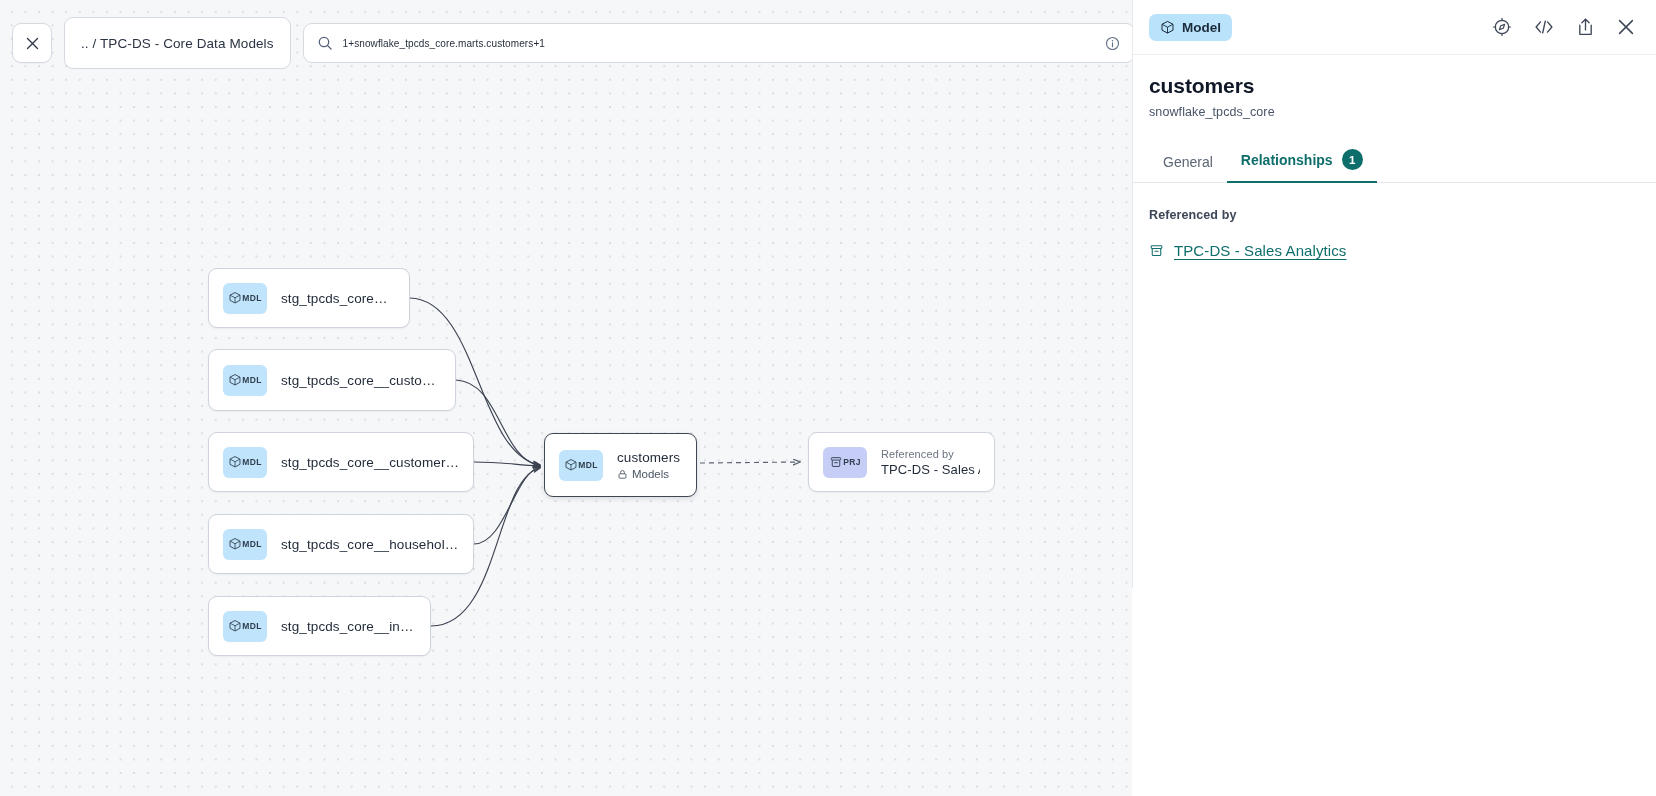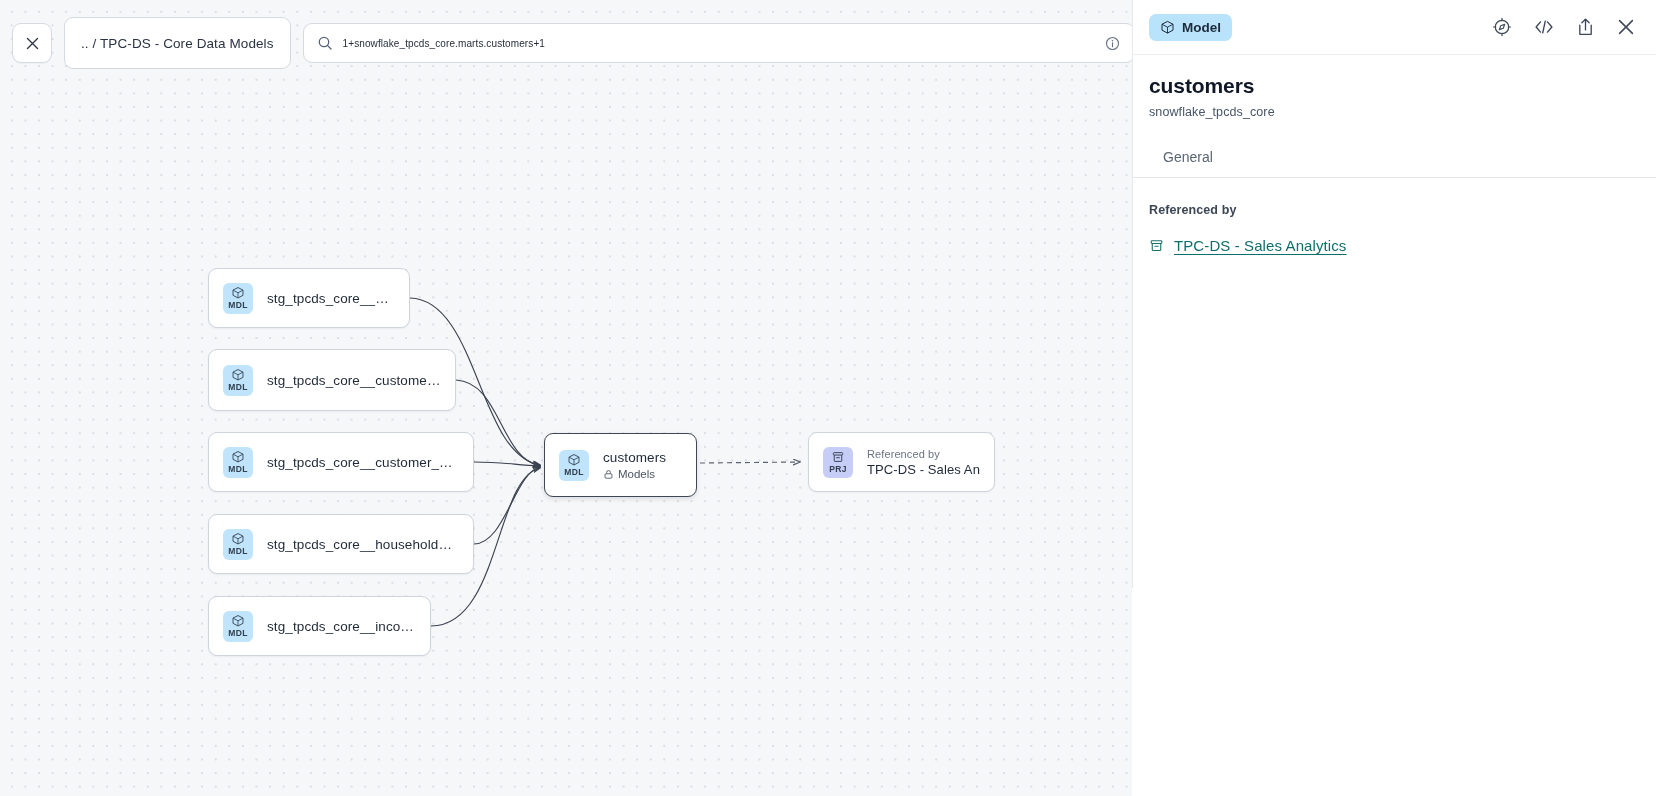--- a/index.html
+++ b/index.html
@@ -113,25 +113,24 @@
     box-shadow: 0 1px 2px rgba(16,24,40,.05);
     cursor: pointer;
     z-index: 5;
   }
   .node.selected {
     border: 1.6px solid #3f4654;
     box-shadow: 0 2px 5px rgba(16,24,40,.12);
   }
 
   .node-badge {
-    width: 30px;
+    width: 44px;
     height: 31px;
     border-radius: 6px;
     display: flex;
-    flex-direction: column;
     align-items: center;
     justify-content: center;
     gap: 0px;
     flex: 0 0 auto;
   }
   .badge-mdl { background: #bfe4fb; }
   .badge-prj { background: #c6cdf7; }
   .node-badge .badge-txt {
     font-size: 8.5px;
     font-weight: 700;
@@ -481,20 +480,24 @@
 
     <div class="panel-title-wrap">
       <div class="panel-title">customers</div>
       <div class="panel-subtitle">snowflake_tpcds_core</div>
     </div>
 
     <div class="tabs">
       <div class="tab">
         <span>General</span>
       </div>
+      <div class="tab active">
+        <span>Relationships</span>
+        <span class="tab-badge">1</span>
+      </div>
     </div>
 
     <div class="panel-body">
       <div class="section-label">Referenced by</div>
 
       <div class="ref-item">
         <svg width="15" height="15" viewBox="0 0 18 18">
           <rect x="2.6" y="3.2" width="12.8" height="3.3" rx="1" fill="none" stroke="#14706d" stroke-width="1.3"></rect>
           <path d="M3.9 6.6 L3.9 14.2 C3.9 14.6 4.2 14.9 4.6 14.9 L13.4 14.9 C13.8 14.9 14.1 14.6 14.1 14.2 L14.1 6.6" fill="none" stroke="#14706d" stroke-width="1.3" stroke-linejoin="round"></path>
           <path d="M7.1 9.8 L10.9 9.8" fill="none" stroke="#14706d" stroke-width="1.3" stroke-linecap="round"></path>

